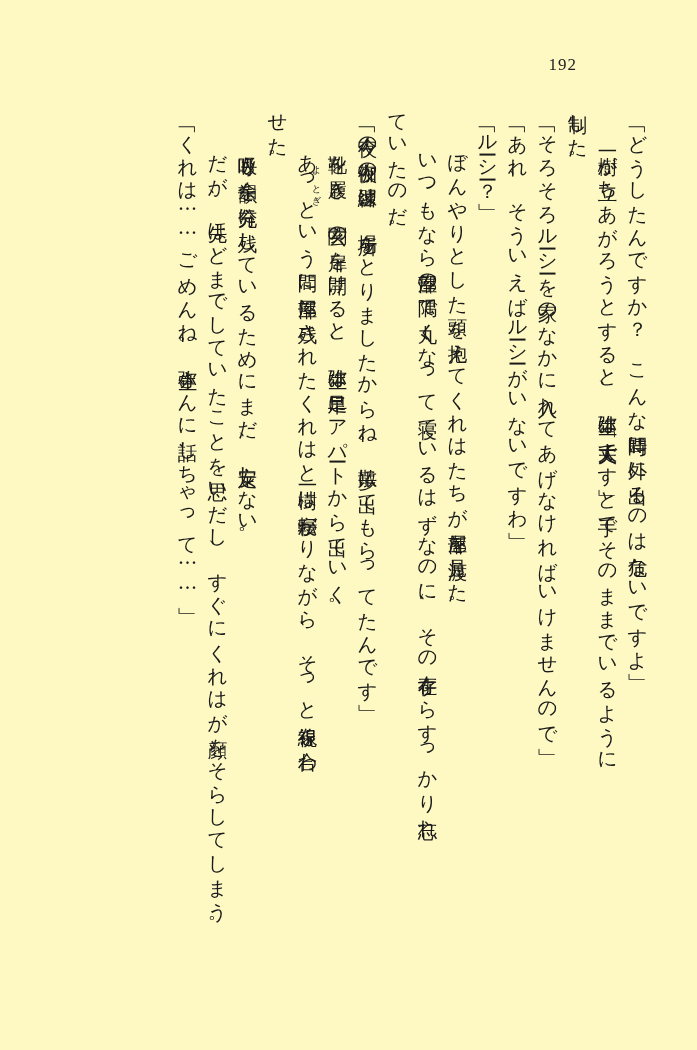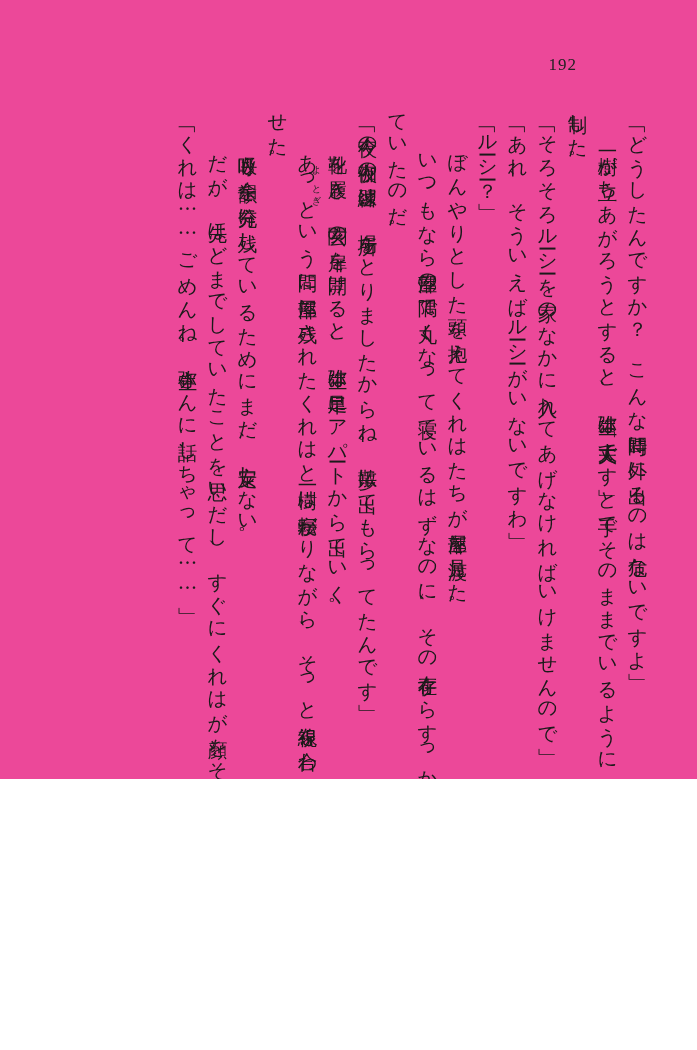--- a/index.html
+++ b/index.html
@@ -3,22 +3,22 @@
 <meta charset="utf-8">
 <style>
   html, body {
     margin: 0;
     padding: 0;
     background: #ffffff;
   }
   .page {
     position: relative;
     width: 697px;
-    height: 779px;
-    background: #ec4899;
+    height: 1050px;
+    background: #fef9c3;
     overflow: hidden;
     font-family: "Liberation Serif", "DejaVu Serif", serif;
     color: #111111;
   }
   .page-number {
     position: absolute;
     top: 55px;
     right: 120px;
     font-size: 17px;
     letter-spacing: 1px;

